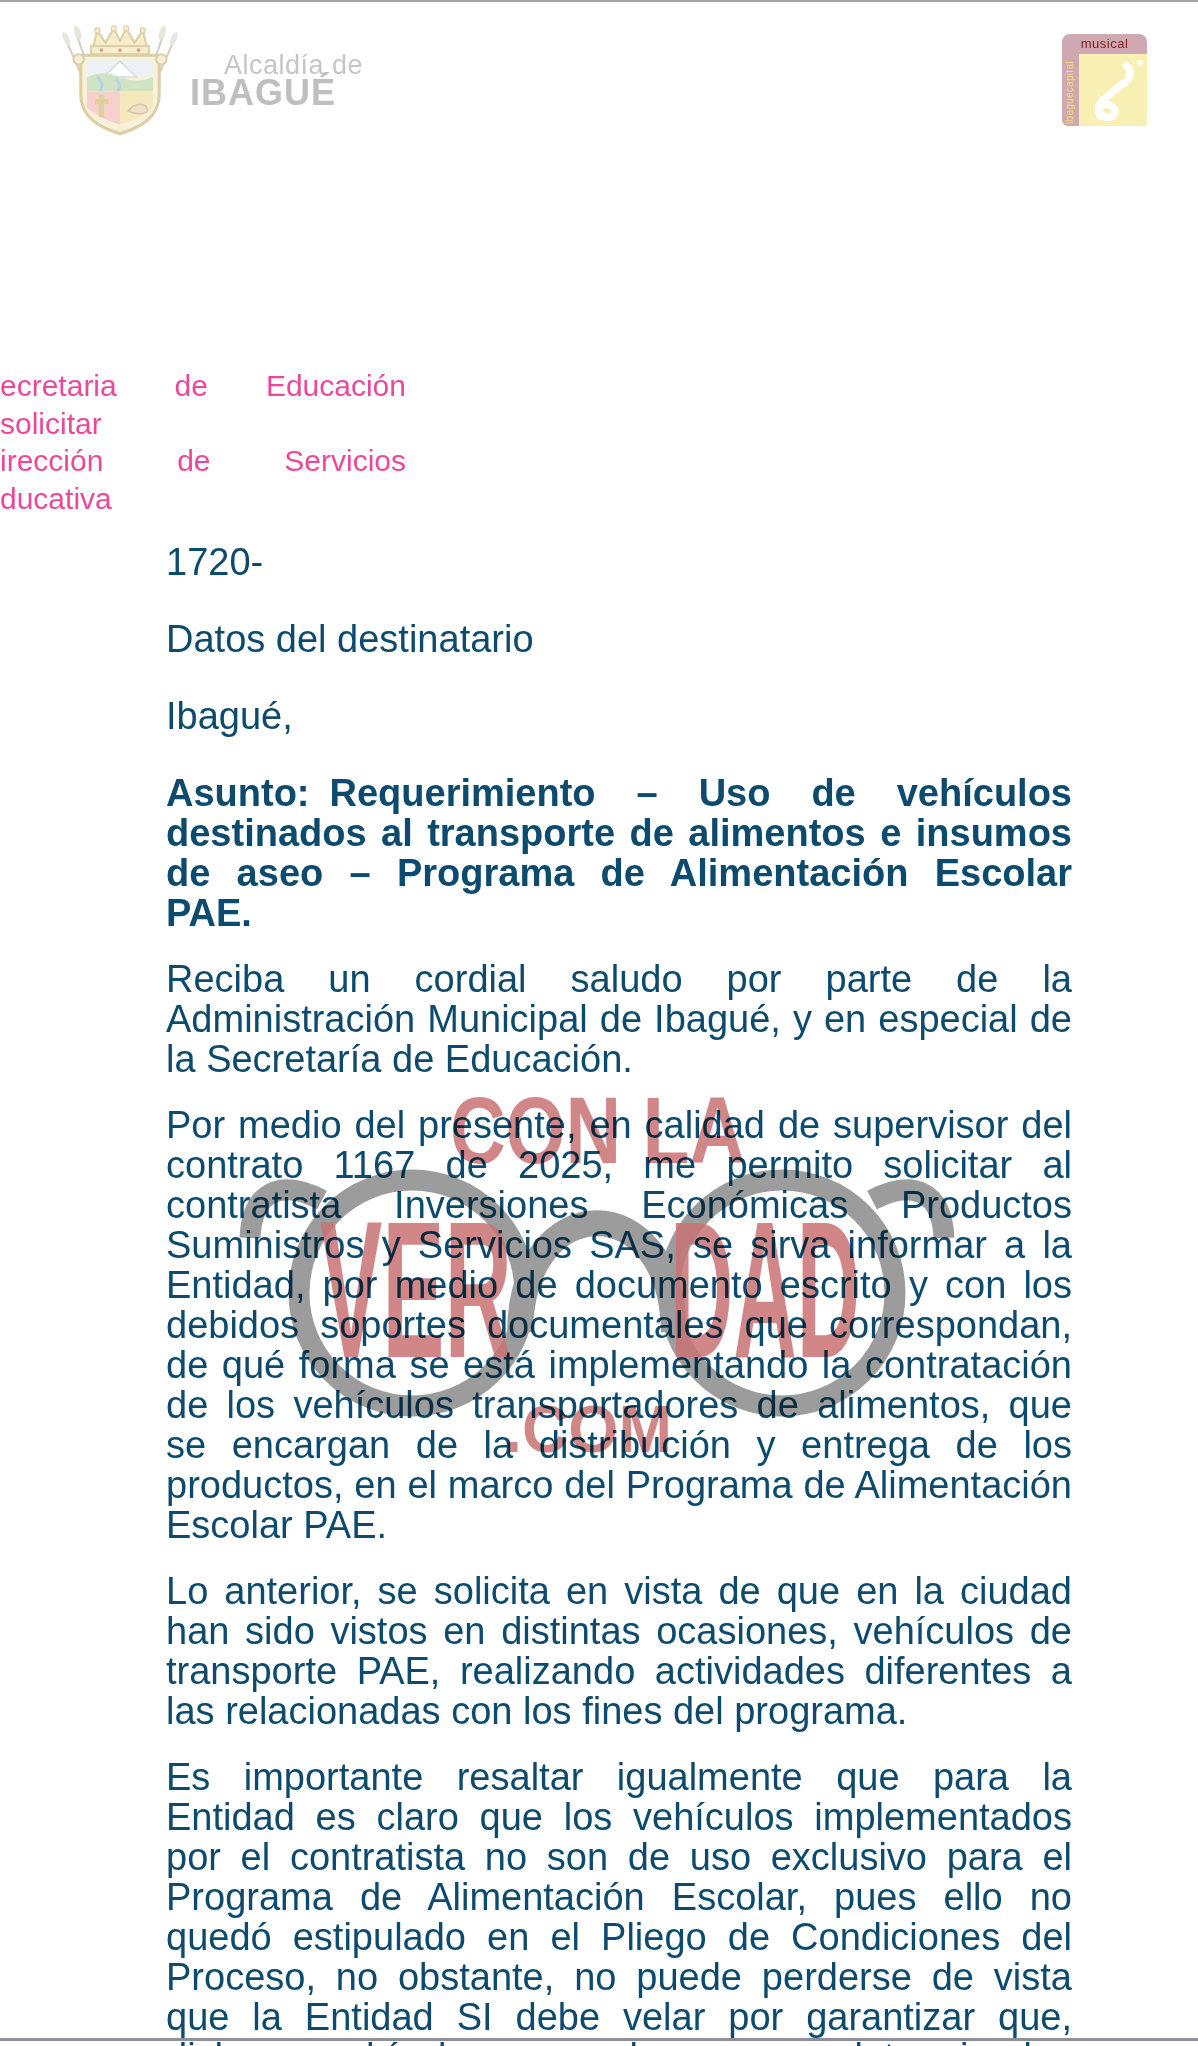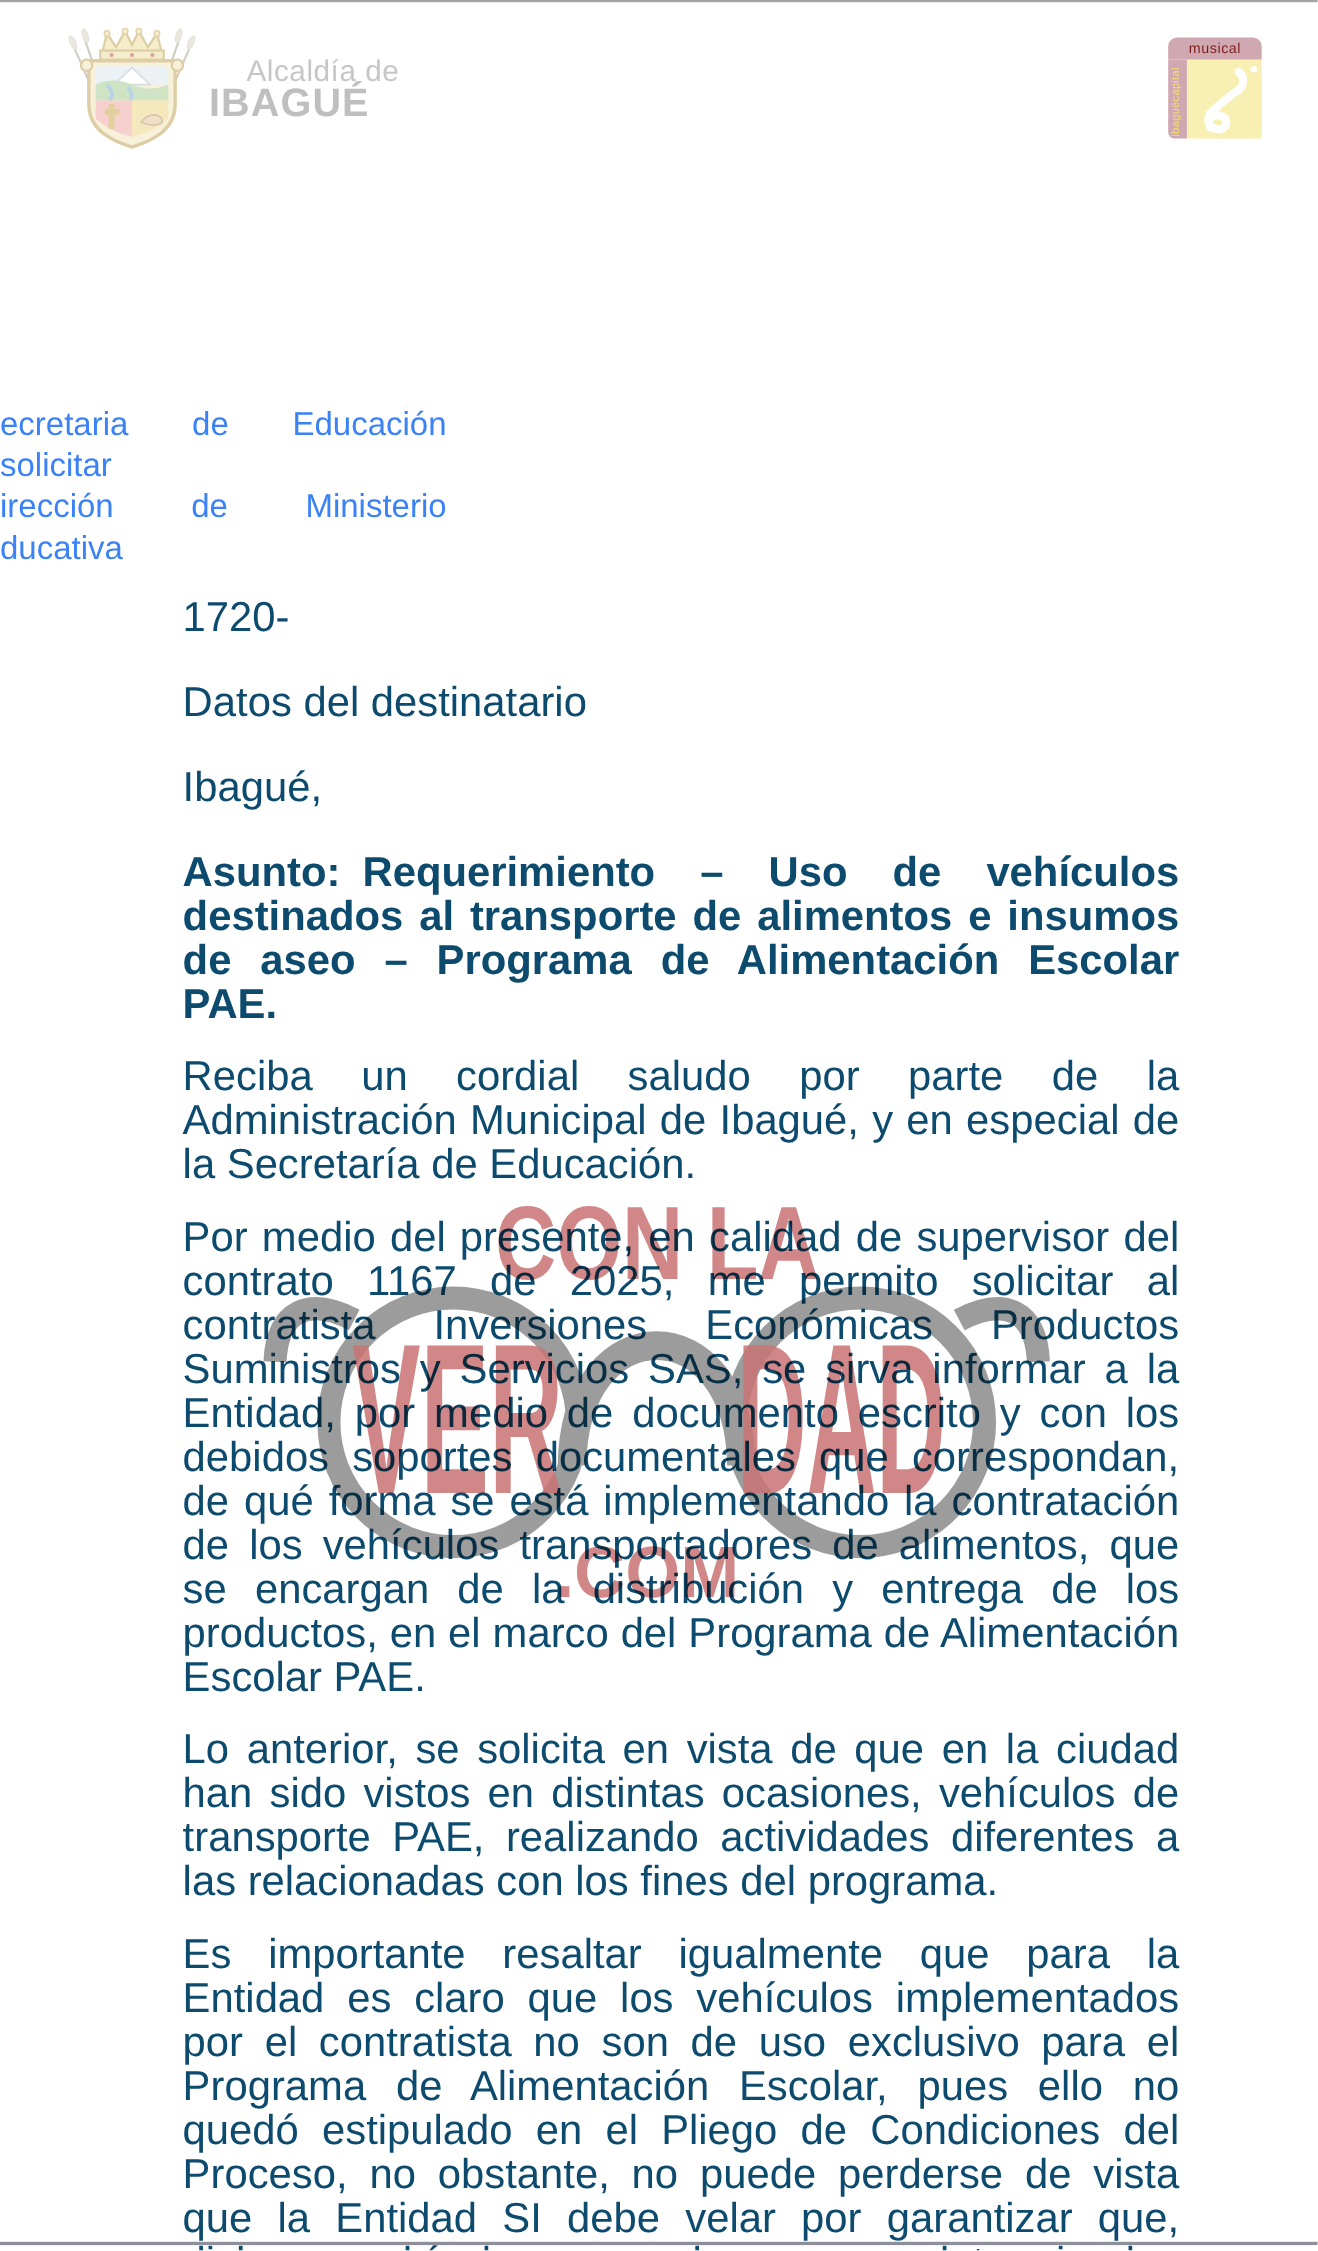--- a/index.html
+++ b/index.html
@@ -22,21 +22,21 @@
   #music-logo{left:1062px;top:34px;width:85px;height:92px;}
   #music-top{left:0;top:0;width:85px;height:20px;background:#cfa8b1;border-radius:8px 8px 0 0;
              color:#7f1d1d;font-size:13px;line-height:20px;text-align:center;letter-spacing:.5px;}
   #music-side{left:0;top:20px;width:17px;height:72px;background:#cfa8b1;border-radius:0 0 0 6px;}
   #music-side span{position:absolute;left:2px;top:2px;height:68px;writing-mode:vertical-rl;
              transform:rotate(180deg);font-size:10px;color:#f2df74;letter-spacing:.3px;white-space:nowrap;overflow:hidden;}
   #music-main{left:17px;top:20px;width:68px;height:72px;background:#f8efb2;}
   #music-dot{left:75px;top:26px;width:6px;height:6px;border-radius:50%;background:#ffffff;}
 
   
-  #letterhead{left:0;top:367px;width:406px;font-size:30px;line-height:37.5px;color:#3b82f6;}
+  #letterhead{left:0;top:367px;width:406px;font-size:30px;line-height:37.5px;color:#ec4899;}
   .lh-row{display:flex;justify-content:space-between;}
   .lh-row.single{justify-content:flex-start;}
 
   
   #body-text{left:166px;top:542px;width:906px;font-size:38px;line-height:40px;
              text-align:justify;color:#0c4a6e;}
   #body-text p{margin:0;}
   .gap-sm{margin-bottom:37px !important;}
   .gap-p{margin-bottom:26px !important;}
   .bold{font-weight:bold;}
@@ -115,21 +115,21 @@
       <span>ecretaria</span>
       <span>de</span>
       <span>Educación</span>
     </div>
     <div class="lh-row single">
       <span>solicitar</span>
     </div>
     <div class="lh-row">
       <span>irección</span>
       <span>de</span>
-      <span>Ministerio</span>
+      <span>Servicios</span>
     </div>
     <div class="lh-row single">
       <span>ducativa</span>
     </div>
   </div>
 
   <div class="abs" id="body-text">
     <p class="gap-sm">1720-</p>
     <p class="gap-sm">Datos del destinatario</p>
     <p class="gap-sm">Ibagué,</p>

